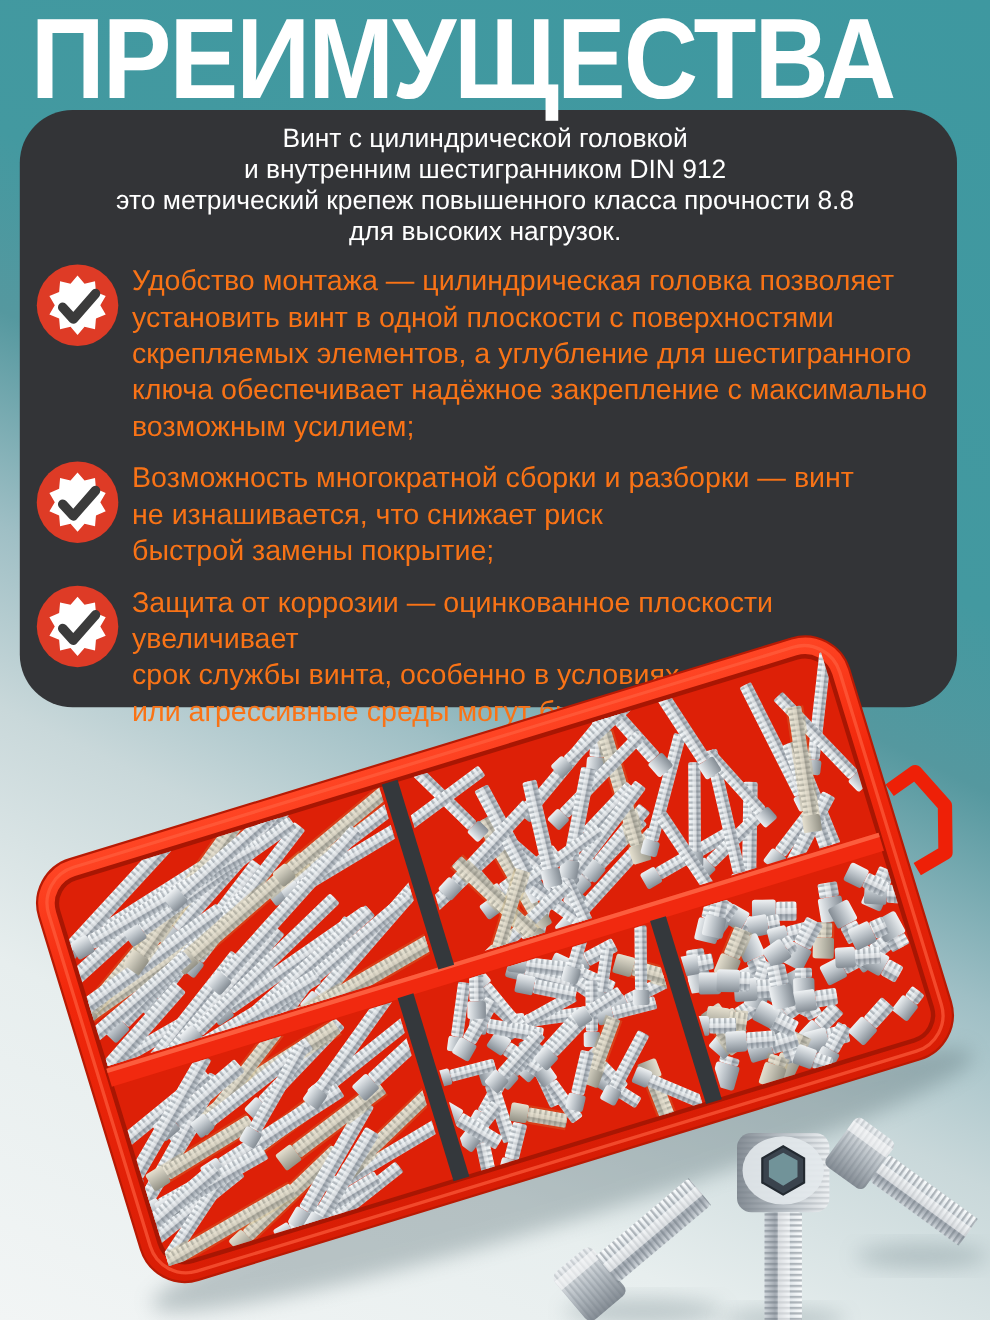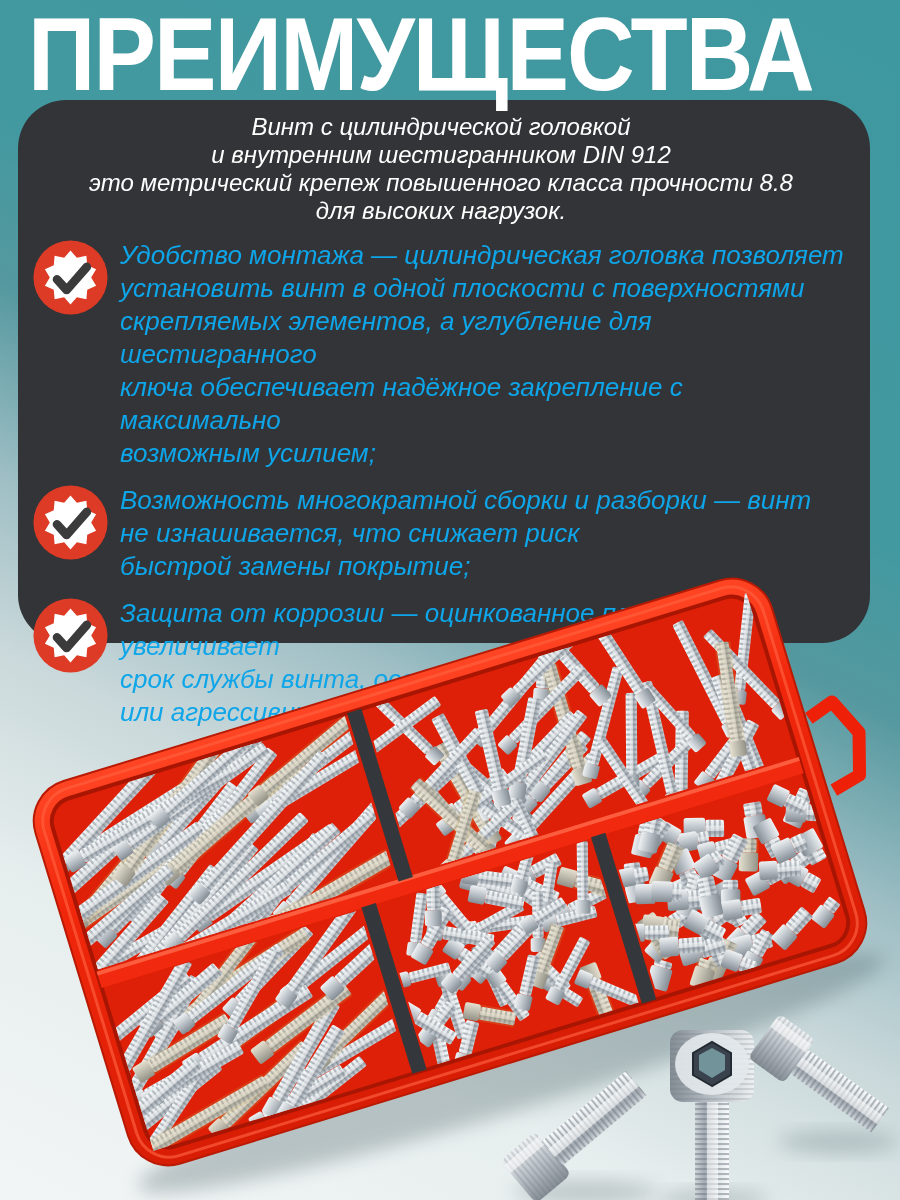--- a/index.html
+++ b/index.html
@@ -16,32 +16,31 @@
   .page-title{
     position:absolute;left:28px;top:2px;z-index:2;margin:0;
     color:#ffffff;font-size:104px;line-height:1.0;font-weight:800;
     letter-spacing:-2px;transform:scaleX(.9);transform-origin:0 0;
     white-space:nowrap;
   }
   .card{
     position:absolute;left:18px;top:100px;width:852px;height:543px;z-index:1;
     background:#333437;border-radius:48px;box-sizing:border-box;
     padding:13px 26px 0 14px;
-    font-style:italic;
   }
   .card-intro{
     color:#ffffff;font-size:24px;line-height:28px;text-align:center;
     white-space:pre-line;margin:0 0 0 6px;font-weight:400;
   }
   .bullets{display:flex;flex-direction:column;gap:13px;margin-top:13px;}
   .bullet{display:flex;align-items:flex-start;gap:11px;}
   .badge{width:77px;height:77px;flex:0 0 77px;display:block;margin-top:1px;}
   .badge svg{width:100%;height:100%;display:block;}
   .bullet-text{
-    color:#0ea5e9;font-size:26px;line-height:33px;white-space:pre-line;
+    color:#f97316;font-size:26px;line-height:33px;white-space:pre-line;
     padding-top:1px;font-weight:400;
   }
   #photo{position:absolute;left:0;top:0;z-index:3;pointer-events:none;}
 </style>
 </head>
 <body>
 
 <div class="bg"></div>
 
 <h1 class="page-title">ПРЕИМУЩЕСТВА</h1>

